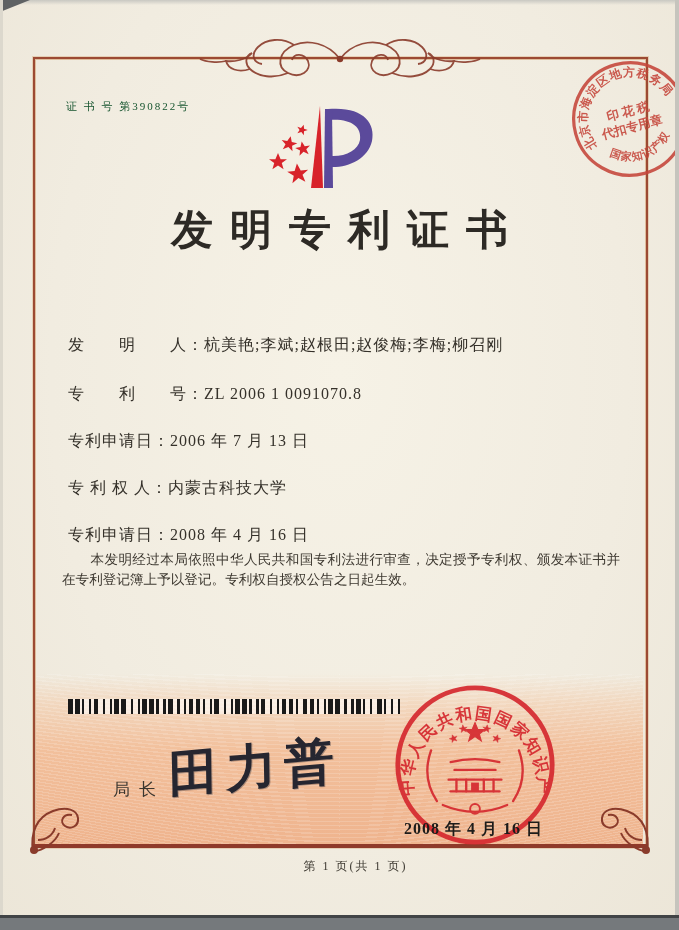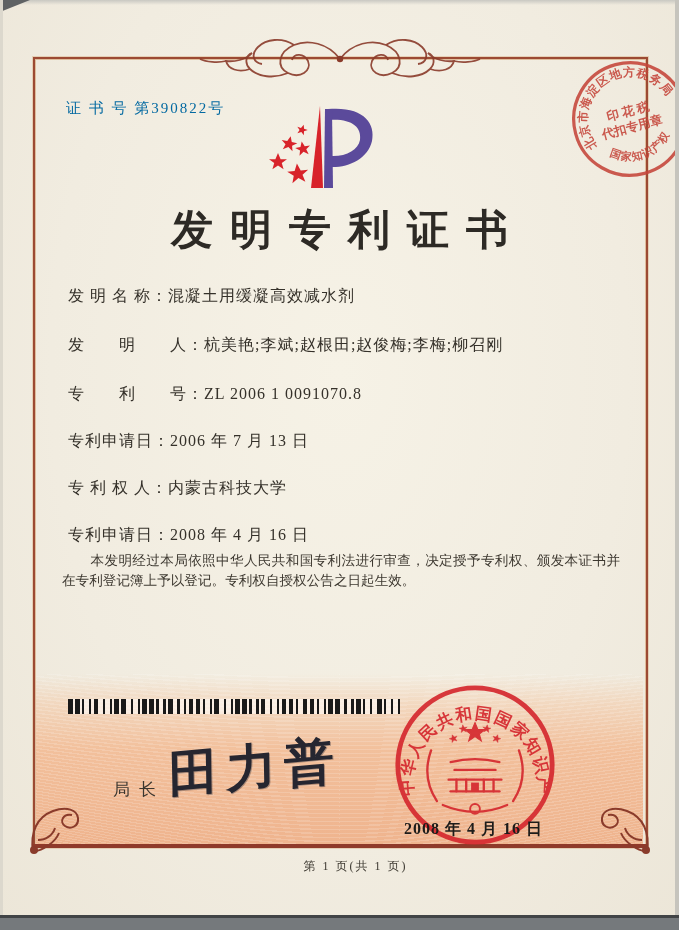--- a/index.html
+++ b/index.html
@@ -17,29 +17,29 @@
   
   .frame{position:absolute;left:33px;top:57px;width:611px;height:787px;
     border:2px solid #9c4a33;box-shadow:inset 0 0 0 1px rgba(213,165,120,.65), 0 0 0 1px rgba(213,165,120,.4);}
   .frame-bottom{position:absolute;left:33px;top:844px;width:615px;height:4px;background:#8f3a2a;}
   
   .pink-zone{position:absolute;left:36px;top:674px;width:607px;height:170px;
     background:linear-gradient(180deg, rgba(243,199,164,0) 0px, rgba(243,199,164,.55) 30px, #f2c09c 75px, #efb48e 170px);}
   .pink-zone::after{content:"";position:absolute;inset:0;
     background:repeating-radial-gradient(ellipse 420px 70px at 50% 130%, rgba(255,255,255,.16) 0 3px, rgba(0,0,0,0) 3px 8px);}
   
-  .cert-no{position:absolute;left:66px;top:99px;font-size:15px;color:#0369a1;letter-spacing:2px;}
+  .cert-no{position:absolute;left:66px;top:99px;font-size:11px;color:#14532d;letter-spacing:2px;}
   .title{position:absolute;left:0;right:0;top:202px;text-align:center;font-size:42px;font-weight:700;
     color:#2d2a25;letter-spacing:17px;text-indent:17px;}
   .row{position:absolute;left:68px;font-size:16px;color:#35312a;white-space:nowrap;}
   .row .lbl{letter-spacing:1px;}
   .row .val{letter-spacing:1px;}
   .paras{position:absolute;left:62px;top:551px;width:558px;font-size:13.6px;line-height:19.6px;
     color:#3d3830;text-align:justify;}
-  .paras p{margin:0;text-indent:2.1em;}
+  .paras p{margin:0;text-indent:2.1em;font-family:Liberation Mono, monospace;}
   .barcode{position:absolute;left:68px;top:699px;width:332px;height:15px;display:flex;align-items:stretch;}
   .bc-bar{background:#191919;}
   .bc-space{background:rgba(255,255,255,.55);}
   .director{position:absolute;left:113px;top:778px;font-size:17px;color:#3a362f;letter-spacing:9px;}
   .signature{position:absolute;left:168px;top:733px;width:200px;font-size:50px;font-weight:700;color:#262630;
     transform:rotate(-5deg) skewX(-4deg);letter-spacing:8px;text-shadow:1px 1px 0 rgba(38,38,48,.35);}
   .issue-date{position:absolute;left:404px;top:819px;font-size:16px;font-weight:700;color:#1d1c1a;
     letter-spacing:1px;z-index:6;white-space:nowrap;}
   .footer{position:absolute;left:0;right:0;top:858px;text-align:center;font-size:12px;color:#3b372f;letter-spacing:2px;margin-left:32px;}
   
@@ -107,23 +107,20 @@
     <use href="#star-a" transform="translate(36,78) scale(1.05) rotate(-6)" fill="#d8232a"></use>
   </svg>
 
   <div class="cert-no">
     <span>证 书 号</span>
     <span>第390822号</span>
   </div>
 
   <div class="title">发明专利证书</div>
 
-  <div class="row" style="top:286px">
-    <span class="lbl">发 明 名 称：</span><span class="val">混凝土用缓凝高效减水剂</span>
-  </div>
   <div class="row" style="top:335px">
     <span class="lbl">发　　明　　人：</span><span class="val">杭美艳;李斌;赵根田;赵俊梅;李梅;柳召刚</span>
   </div>
   <div class="row" style="top:384px">
     <span class="lbl">专　　利　　号：</span><span class="val">ZL 2006 1 0091070.8</span>
   </div>
   <div class="row" style="top:431px">
     <span class="lbl">专利申请日：</span><span class="val">2006 年 7 月 13 日</span>
   </div>
   <div class="row" style="top:478px">

